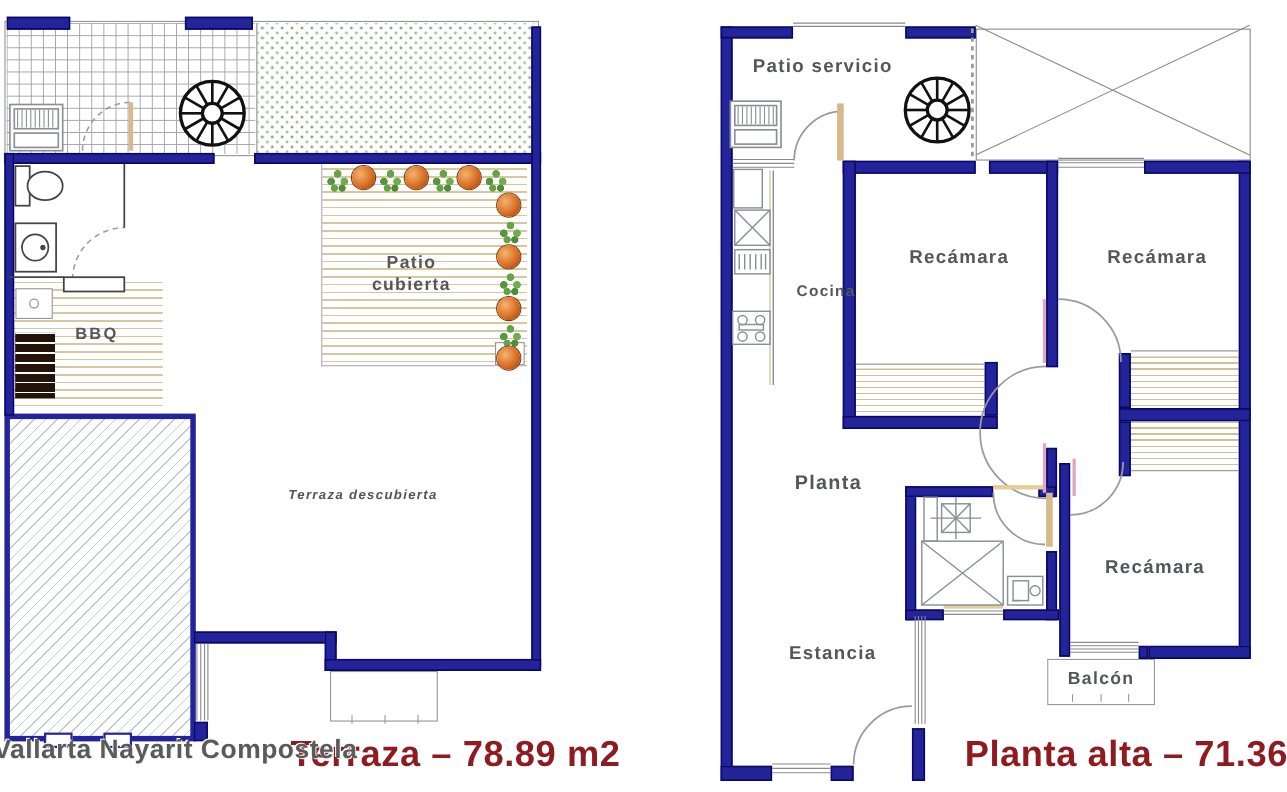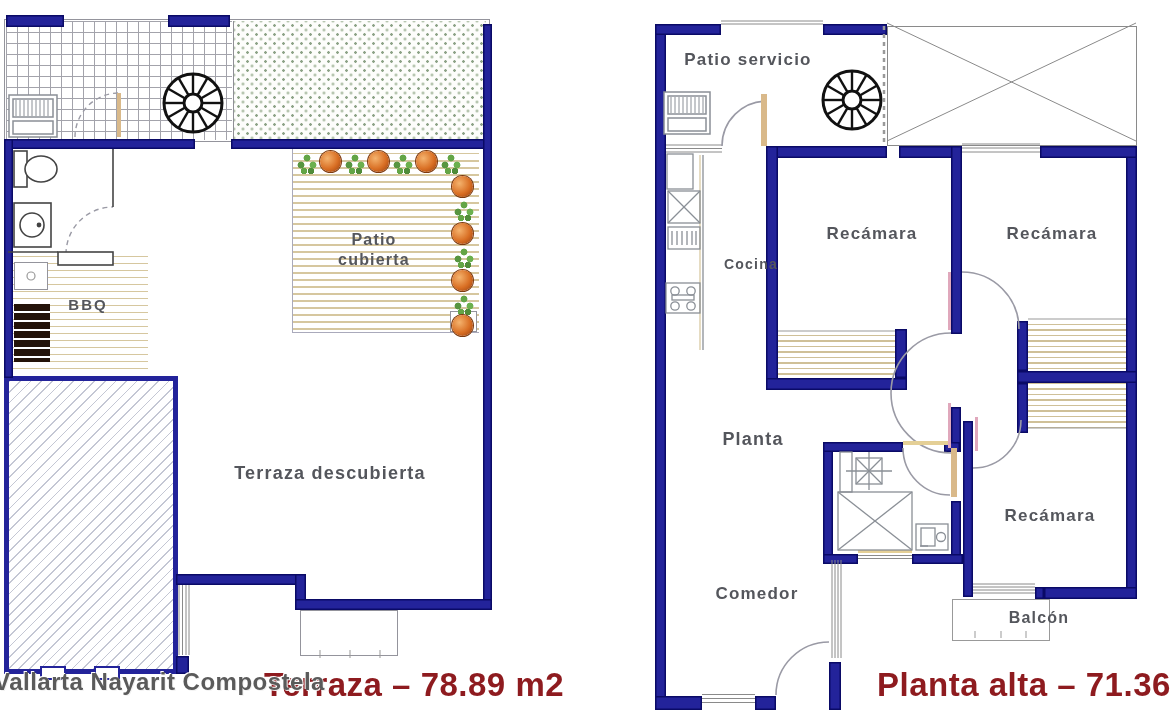--- a/index.html
+++ b/index.html
@@ -102,21 +102,21 @@
     <div class="bush" style="left:453px;top:247px;"></div>
     <div class="flower" style="left:452px;top:270px;"></div>
     <div class="bush" style="left:453px;top:294px;"></div>
     <div class="flower" style="left:452px;top:315px;"></div>
 
     <div class="lbl" style="left:374px;top:250px;font-size:16px;line-height:20px;">
       <span>Patio</span><br>
       <span>cubierta</span>
     </div>
     <div class="lbl" style="left:88px;top:304px;font-size:15px;letter-spacing:2px;">BBQ</div>
-    <div class="lbl" style="left:330px;top:473px;font-size:18px;">Terraza descubierta</div>
+    <div class="lbl" style="left:330px;top:450px;font-size:12px;font-style:italic;">Terraza descubierta</div>
   </div>
 
   <div class="abs" style="left:585px;top:4px;width:585px;height:720px;">
 
     <div class="w" style="left:70px;top:20px;width:11px;height:686px;"></div>
     <div class="w" style="left:70px;top:20px;width:66px;height:11px;"></div>
     <div class="w" style="left:238px;top:20px;width:64px;height:11px;"></div>
     <div class="w" style="left:541px;top:142px;width:11px;height:453px;"></div>
     <div class="w" style="left:181px;top:142px;width:121px;height:12px;"></div>
     <div class="w" style="left:314px;top:142px;width:63px;height:12px;"></div>
@@ -149,22 +149,22 @@
     <div class="closet" style="left:443px;top:379px;width:98px;height:48px;"></div>
 
     <div class="thinbox" style="left:367px;top:595px;width:98px;height:42px;border-color:#999;"></div>
 
     <div class="lbl" style="left:163px;top:56px;font-size:17px;">Patio servicio</div>
     <div class="lbl" style="left:150px;top:260px;font-size:14px;margin-left:16px;">Cocina</div>
     <div class="lbl" style="left:287px;top:230px;font-size:17px;">Recámara</div>
     <div class="lbl" style="left:467px;top:230px;font-size:17px;">Recámara</div>
     <div class="lbl" style="left:465px;top:512px;font-size:17px;">Recámara</div>
     <div class="lbl" style="left:168px;top:435px;font-size:18px;">Planta</div>
-    <div class="lbl" style="left:172px;top:590px;font-size:17px;">Comedor</div>
-    <div class="lbl" style="left:416px;top:614px;font-size:16px;margin-left:38px;">Balcón</div>
+    <div class="lbl" style="left:172px;top:590px;font-size:17px;">Estancia</div>
+    <div class="lbl" style="left:416px;top:614px;font-size:16px;">Balcón</div>
   </div>
 
   <svg class="overlay" width="1170" height="720" viewBox="0 0 1170 720">
     <defs>
       <g id="stair">
         <circle r="29" fill="#ffffff" stroke="#111" stroke-width="3"></circle>
         <circle r="9" fill="#ffffff" stroke="#111" stroke-width="3"></circle>
         <g stroke="#111" stroke-width="2.4">
           <line x1="9" y1="0" x2="29" y2="0"></line>
             <line x1="7.8" y1="4.5" x2="25.1" y2="14.5"></line>

